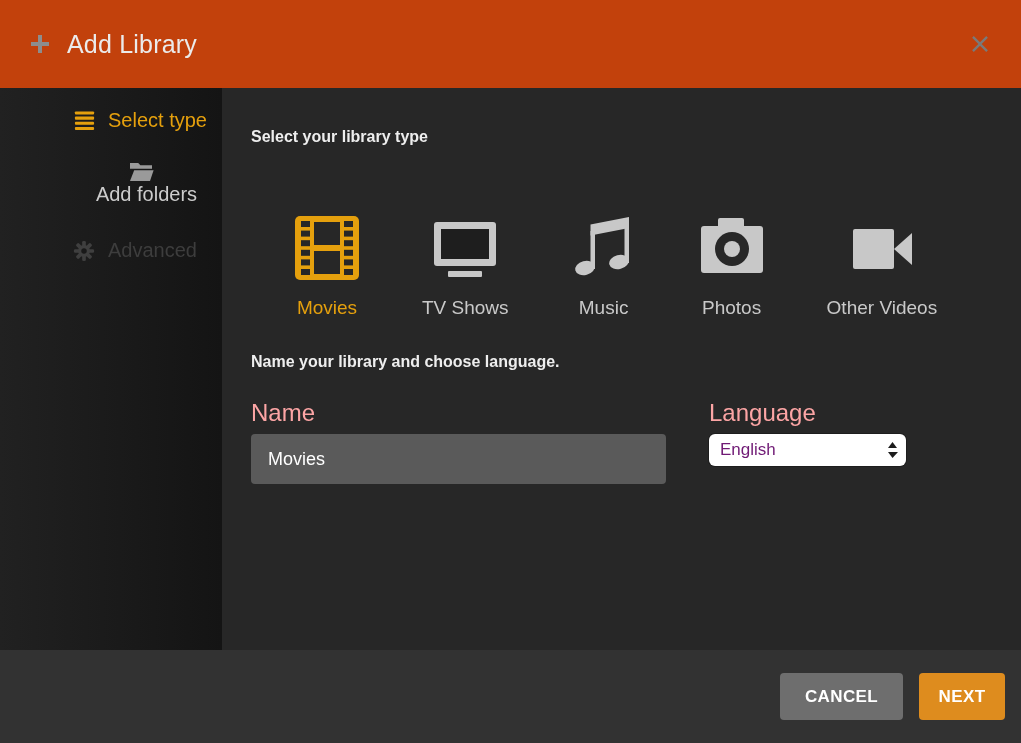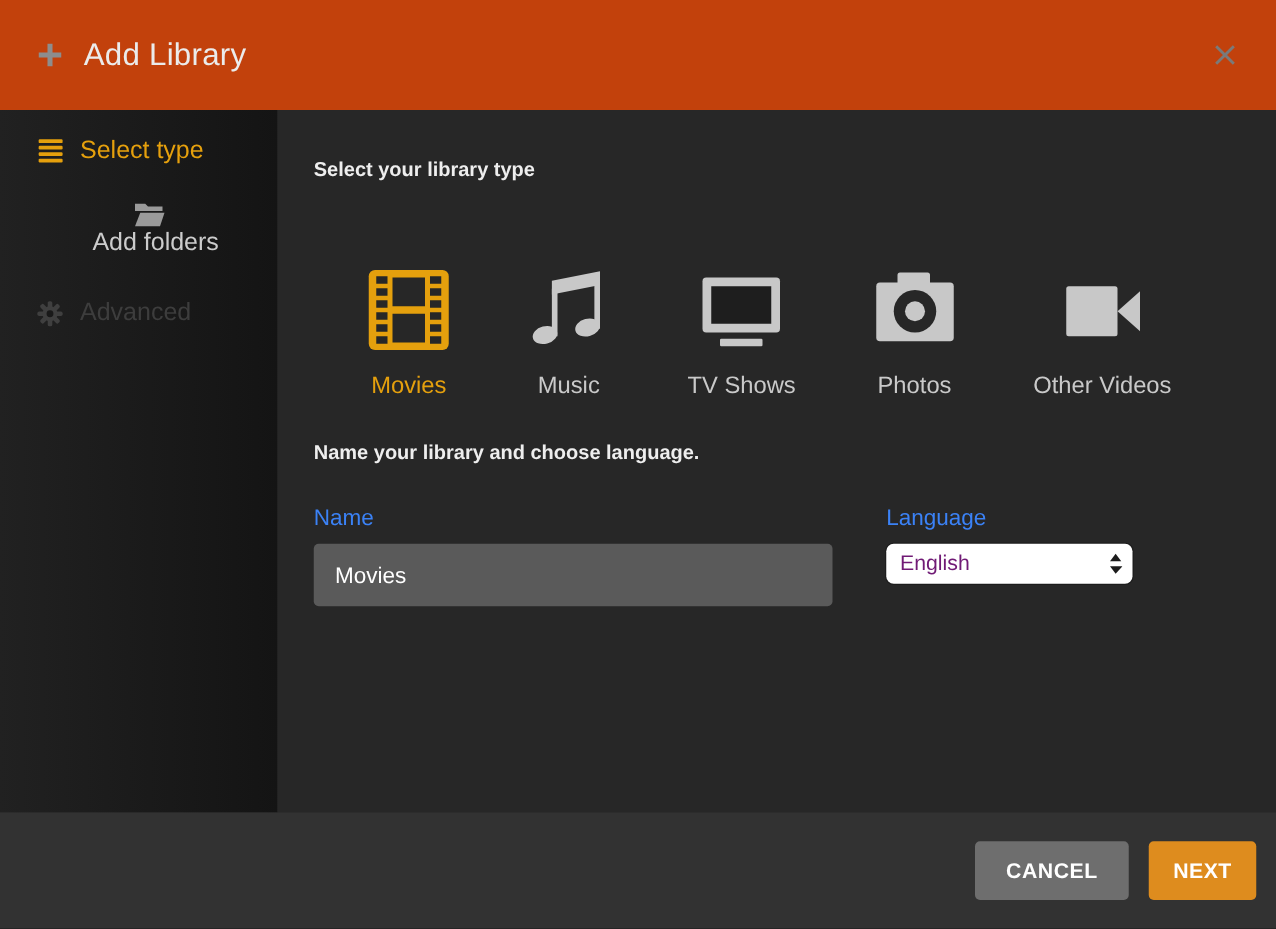--- a/index.html
+++ b/index.html
@@ -28,20 +28,21 @@
     cursor: pointer;
   }
 
   
   .body { flex: 1 1 auto; display: flex; }
 
   .sidebar {
     width: 222px; flex: 0 0 222px;
     background: linear-gradient(to right, #212121, #141414);
     padding-top: 12px;
+    padding-left: 44px;
   }
   .side-item {
     height: 40px; margin-bottom: 21px;
     display: flex; align-items: center;
     padding-left: 27px; cursor: pointer;
     font-size: 20px;
   }
   .side-item .s-icon { width: 26px; display: flex; justify-content: center; margin-right: 11px; }
   .side-item.active { color: #e5a00d; }
   .side-item.normal { color: #cccccc; flex-direction: column; }
@@ -58,21 +59,21 @@
   .type-item {
     display: flex; flex-direction: column; align-items: center;
     min-width: 66px; cursor: pointer;
   }
   .type-item .t-label { margin-top: 12px; font-size: 19px; color: #c9c9c9; white-space: nowrap; }
   .type-item.selected .t-label { color: #e5a00d; }
 
   .name-heading { margin-top: 30px; }
 
   .fields-row { display: flex; margin-top: 25px; }
-  .field-label { color: #3b82f6; font-size: 18px; line-height: 26px; }
+  .field-label { color: #fca5a5; font-size: 24px; line-height: 26px; }
   .name-group { width: 415px; }
   .name-input {
     margin-top: 8px; width: 415px; height: 50px;
     background: #5a5a5a; border: none; border-radius: 4px;
     color: #ffffff; font-size: 18px; padding: 0 17px;
     font-family: "Liberation Sans", sans-serif;
     outline: none;
   }
   .lang-group { margin-left: 43px; }
   .lang-select {
@@ -188,40 +189,40 @@
                 <rect x="20" y="7" width="26" height="23"></rect>
                 <rect x="20" y="36" width="26" height="23"></rect>
               </g>
             </svg>
           </span>
           <span class="t-label">Movies</span>
         </div>
 
         <div class="type-item">
           <span>
+            <svg width="66" height="66" viewBox="0 0 66 66">
+              <rect x="2" y="7" width="62" height="44" rx="3" fill="#c8c8c8"></rect>
+              <rect x="9" y="14" width="48" height="30" fill="#1e1e1e"></rect>
+              <rect x="16" y="56" width="34" height="6" rx="1" fill="#c8c8c8"></rect>
+            </svg>
+          </span>
+          <span class="t-label">TV Shows</span>
+        </div>
+
+        <div class="type-item">
+          <span>
             <svg width="66" height="66" viewBox="0 0 66 66" fill="#c8c8c8">
               <ellipse cx="14" cy="53" rx="10" ry="7" transform="rotate(-15 14 53)"></ellipse>
               <ellipse cx="48" cy="47" rx="10" ry="7" transform="rotate(-15 48 47)"></ellipse>
               <rect x="19.5" y="16" width="4.5" height="38"></rect>
               <rect x="53.5" y="10" width="4.5" height="38"></rect>
               <polygon points="19.5,9.5 58,2 58,13 19.5,20.5"></polygon>
             </svg>
           </span>
           <span class="t-label">Music</span>
-        </div>
-
-        <div class="type-item">
-          <span>
-            <svg width="66" height="66" viewBox="0 0 66 66">
-              <rect x="2" y="7" width="62" height="44" rx="3" fill="#c8c8c8"></rect>
-              <rect x="9" y="14" width="48" height="30" fill="#1e1e1e"></rect>
-              <rect x="16" y="56" width="34" height="6" rx="1" fill="#c8c8c8"></rect>
-            </svg>
-          </span>
-          <span class="t-label">TV Shows</span>
         </div>
 
         <div class="type-item">
           <span>
             <svg width="66" height="66" viewBox="0 0 66 66">
               <rect x="19" y="3" width="26" height="12" rx="2" fill="#c8c8c8"></rect>
               <rect x="2" y="11" width="62" height="47" rx="3" fill="#c8c8c8"></rect>
               <circle cx="33" cy="34" r="17" fill="#272727"></circle>
               <circle cx="33" cy="34" r="8" fill="#c8c8c8"></circle>
             </svg>

